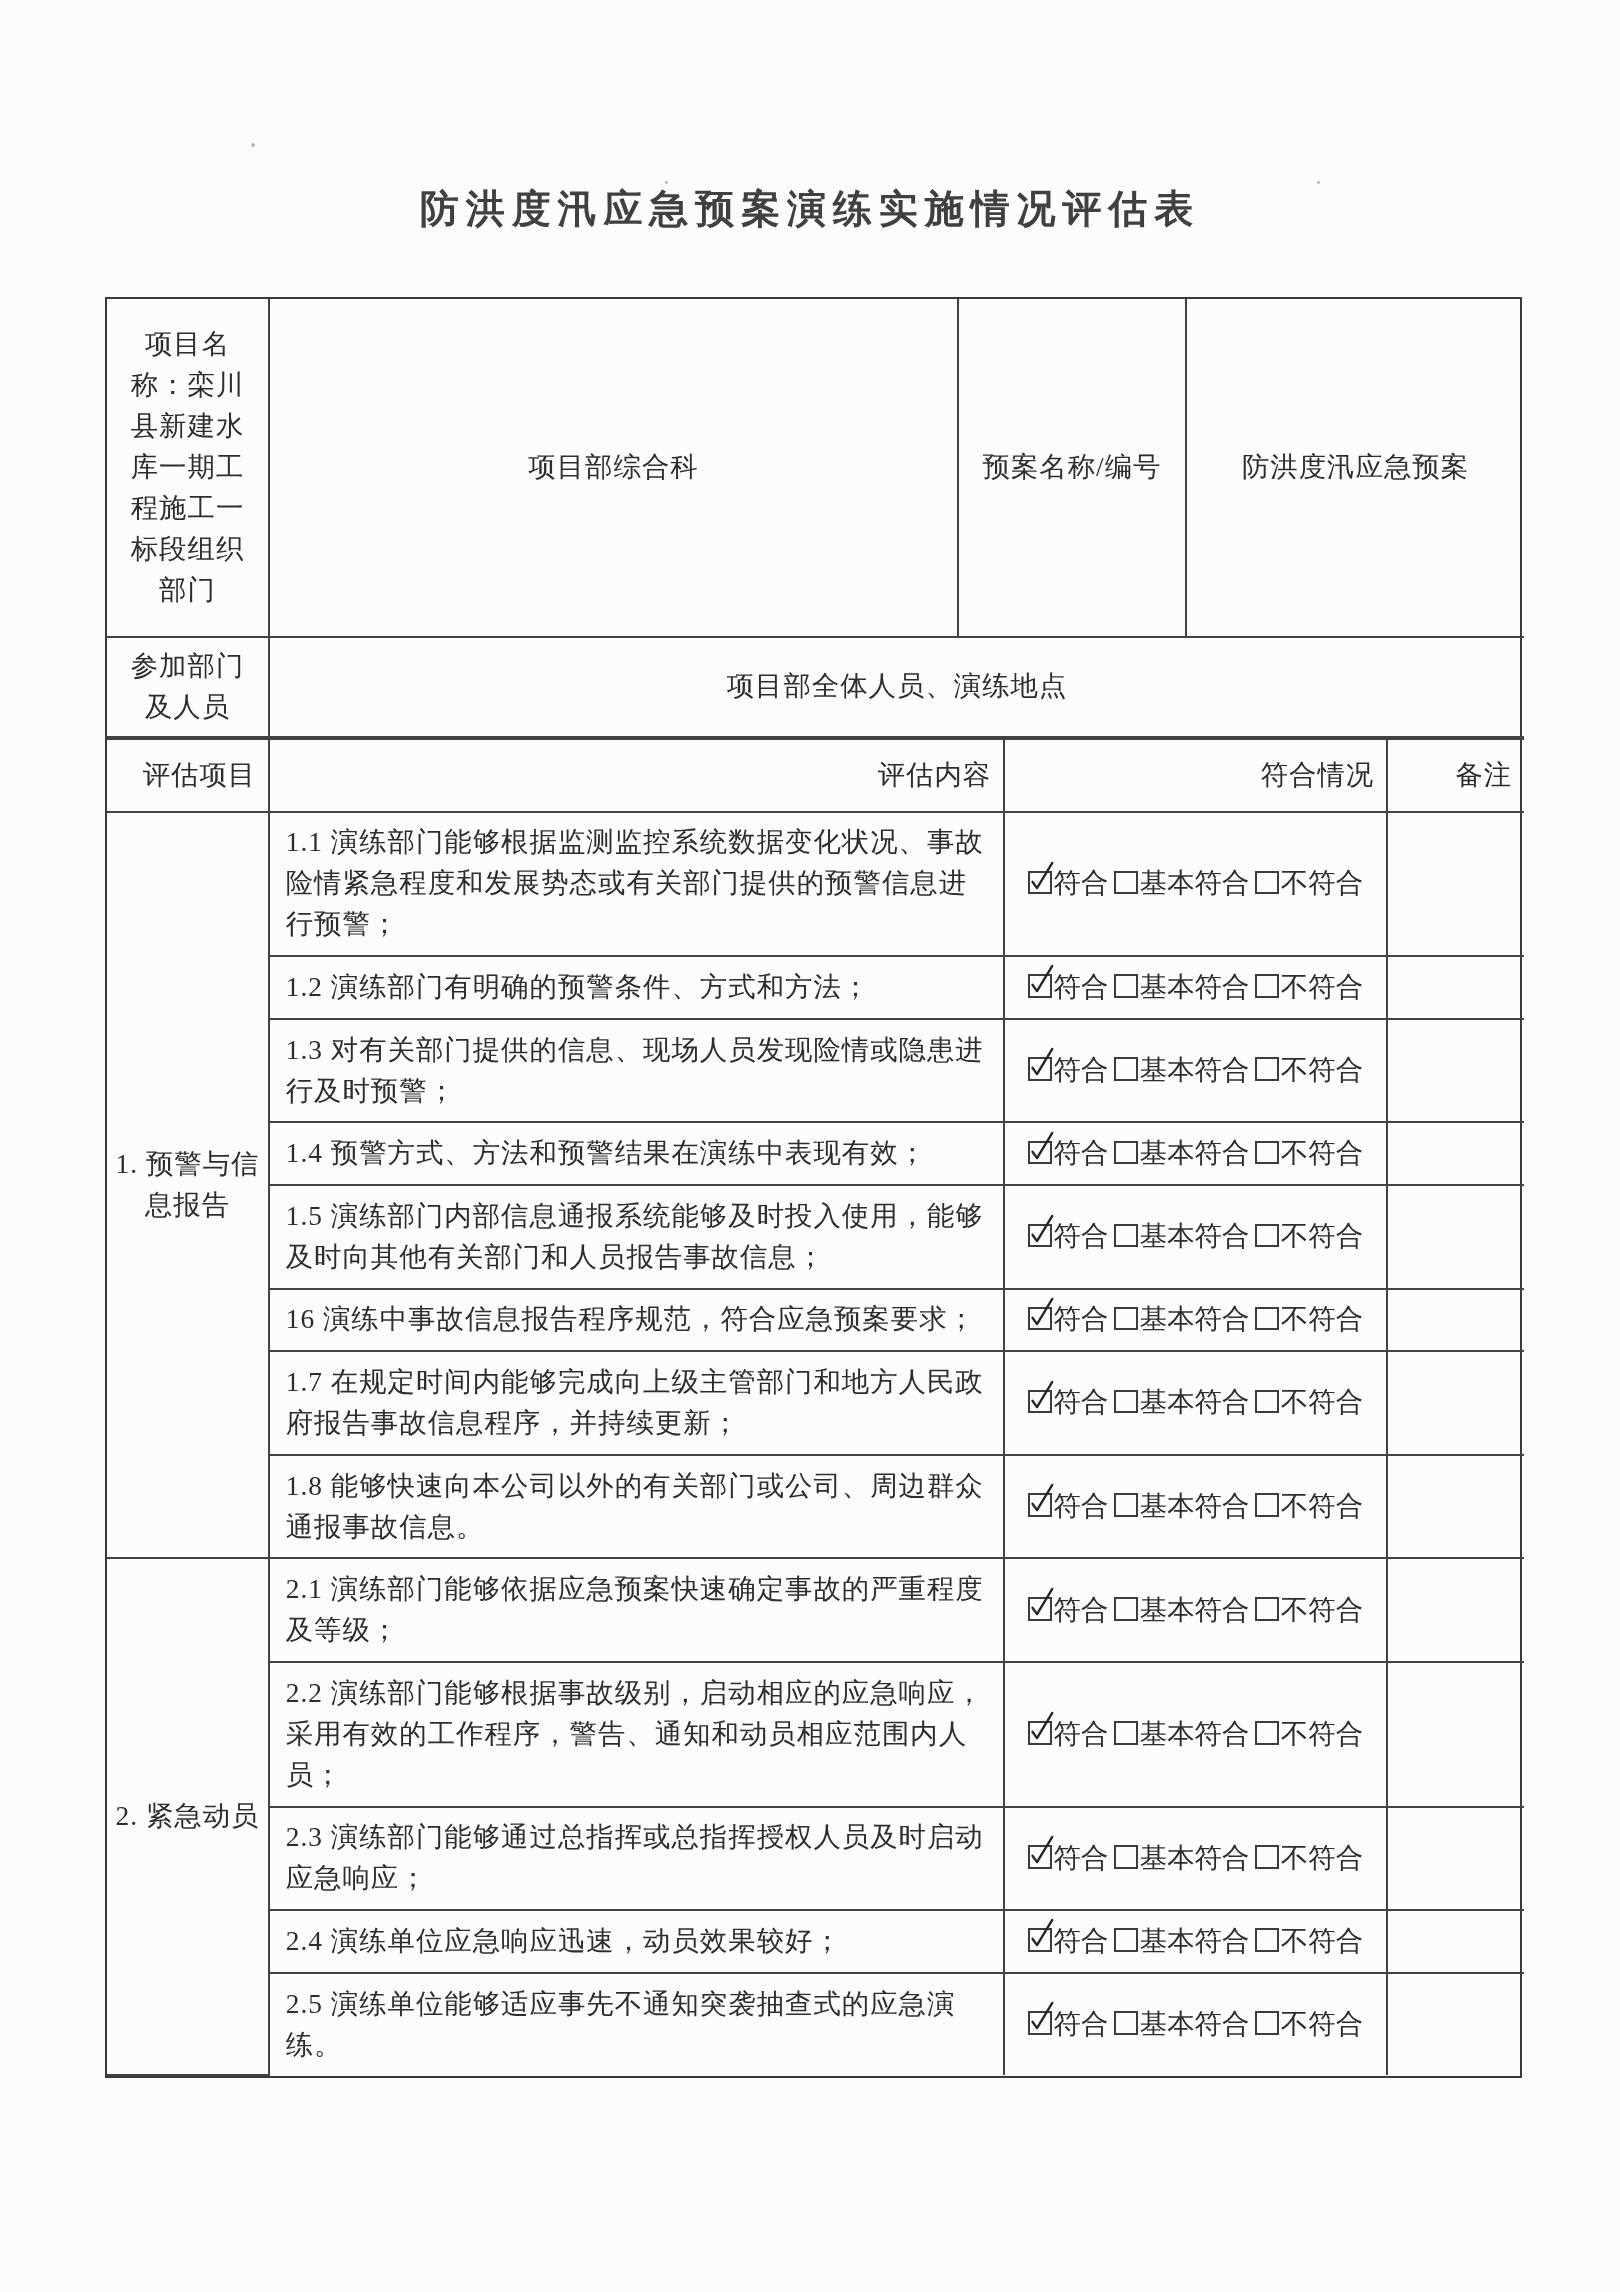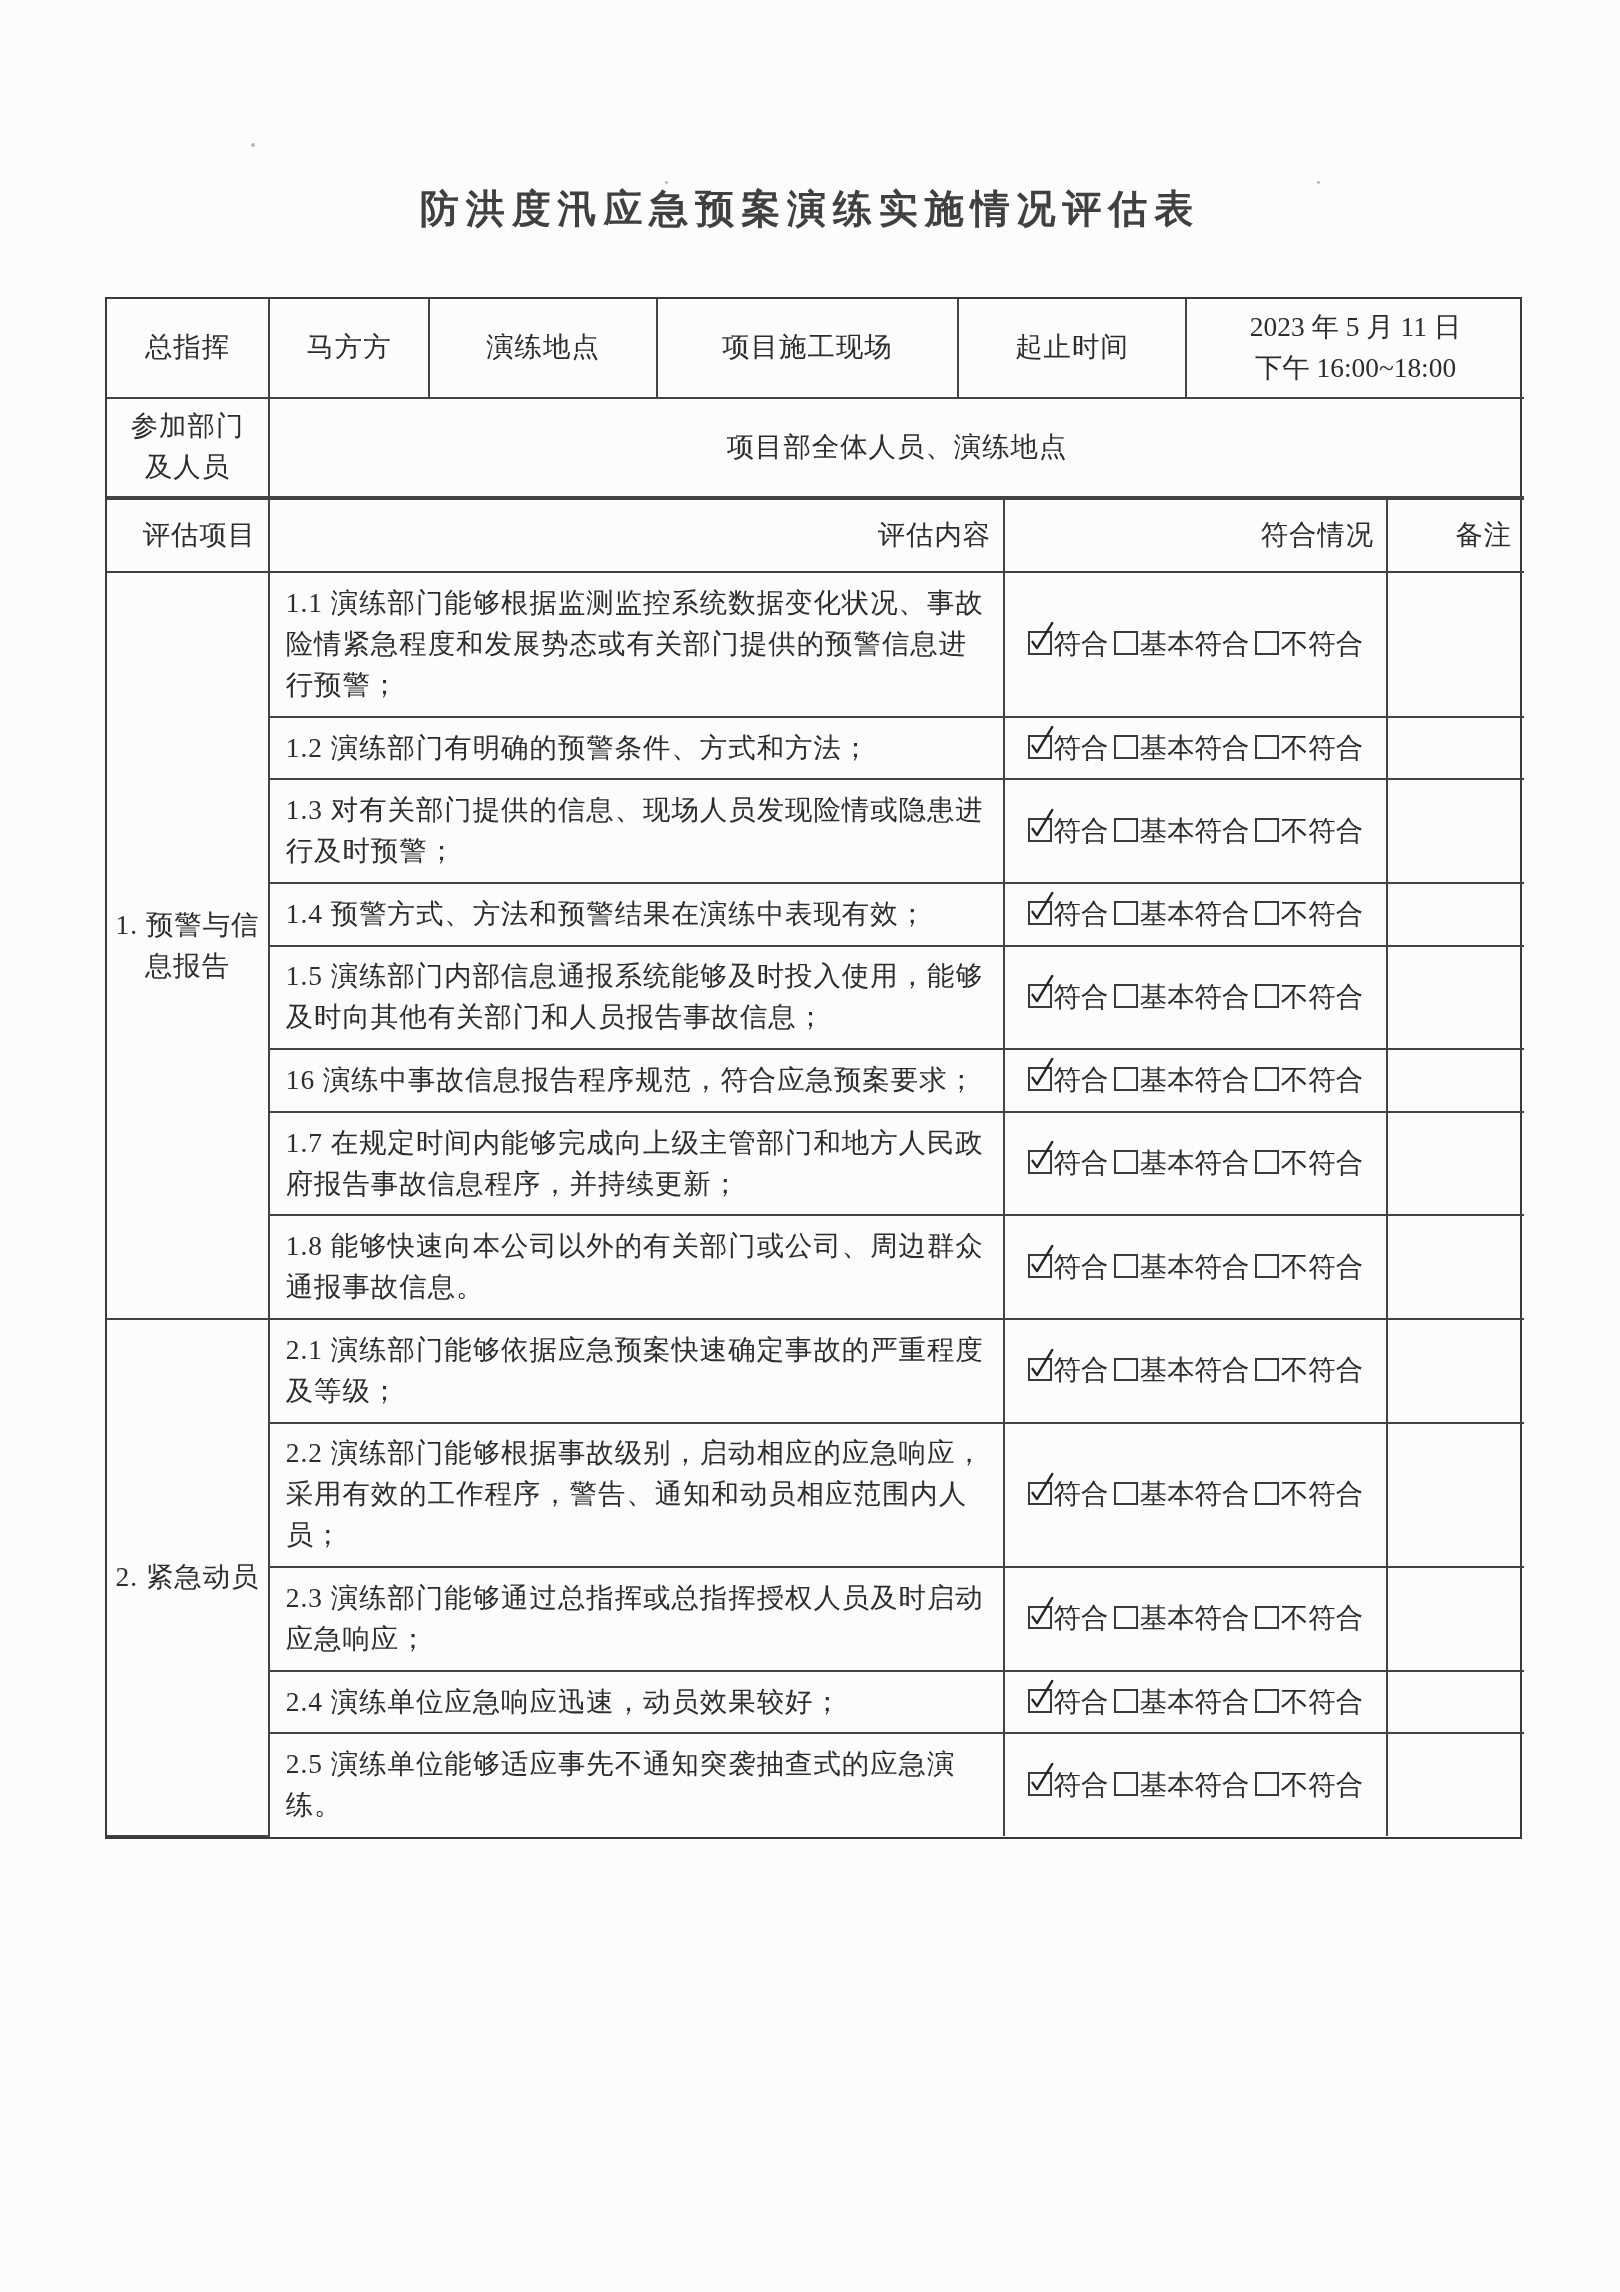--- a/index.html
+++ b/index.html
@@ -86,28 +86,25 @@
     <table class="info-table">
       <colgroup>
         <col style="width:162px">
           <col style="width:160px">
           <col style="width:228px">
         <col style="width:301px">
           <col style="width:228px">
           <col style="width:338px">
       </colgroup>
       <tbody>
-      <tr class="row-meta">
-        <td class="c">总指挥</td>
-        <td class="c">马方方</td>
-        <td class="c">演练地点</td>
-        <td class="c">项目施工现场</td>
-        <td class="c">起止时间</td>
-        <td class="time-cell">2023 年 5 月 11 日
-下午 16:00~18:00</td>
+          <tr class="row-project">
+        <td class="c">项目名称：栾川县新建水库一期工程施工一标段组织部门</td>
+        <td class="c" colspan="3">项目部综合科</td>
+        <td class="c">预案名称/编号</td>
+        <td class="c">防洪度汛应急预案</td>
       </tr>
       <tr class="row-part">
         <td class="c">参加部门及人员</td>
         <td class="c" colspan="5">项目部全体人员、演练地点</td>
       </tr>
     </tbody>
       </table>
 
     <table class="eval-table">
       <colgroup>

